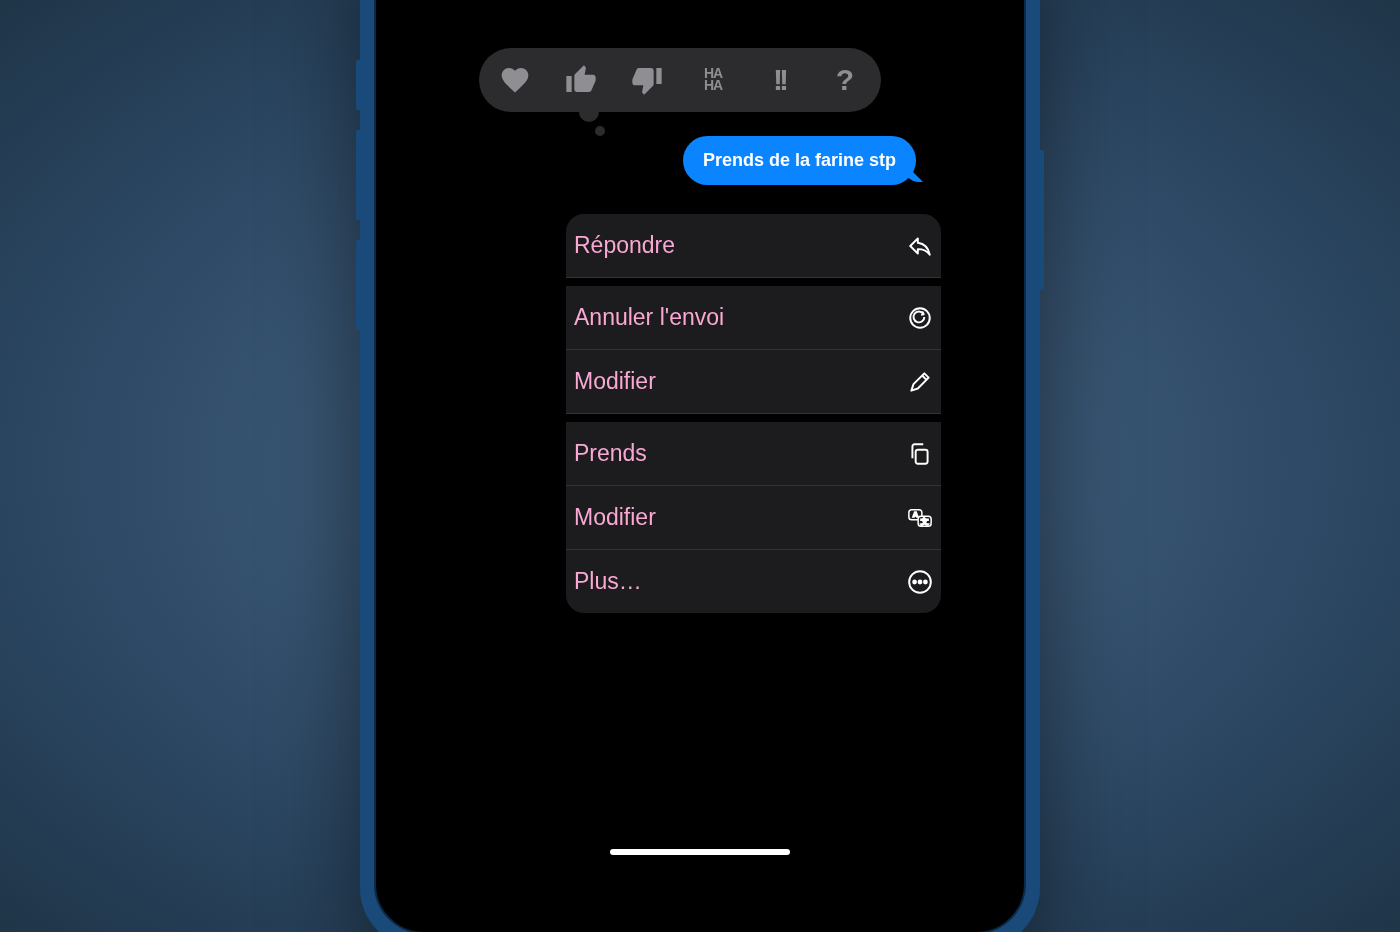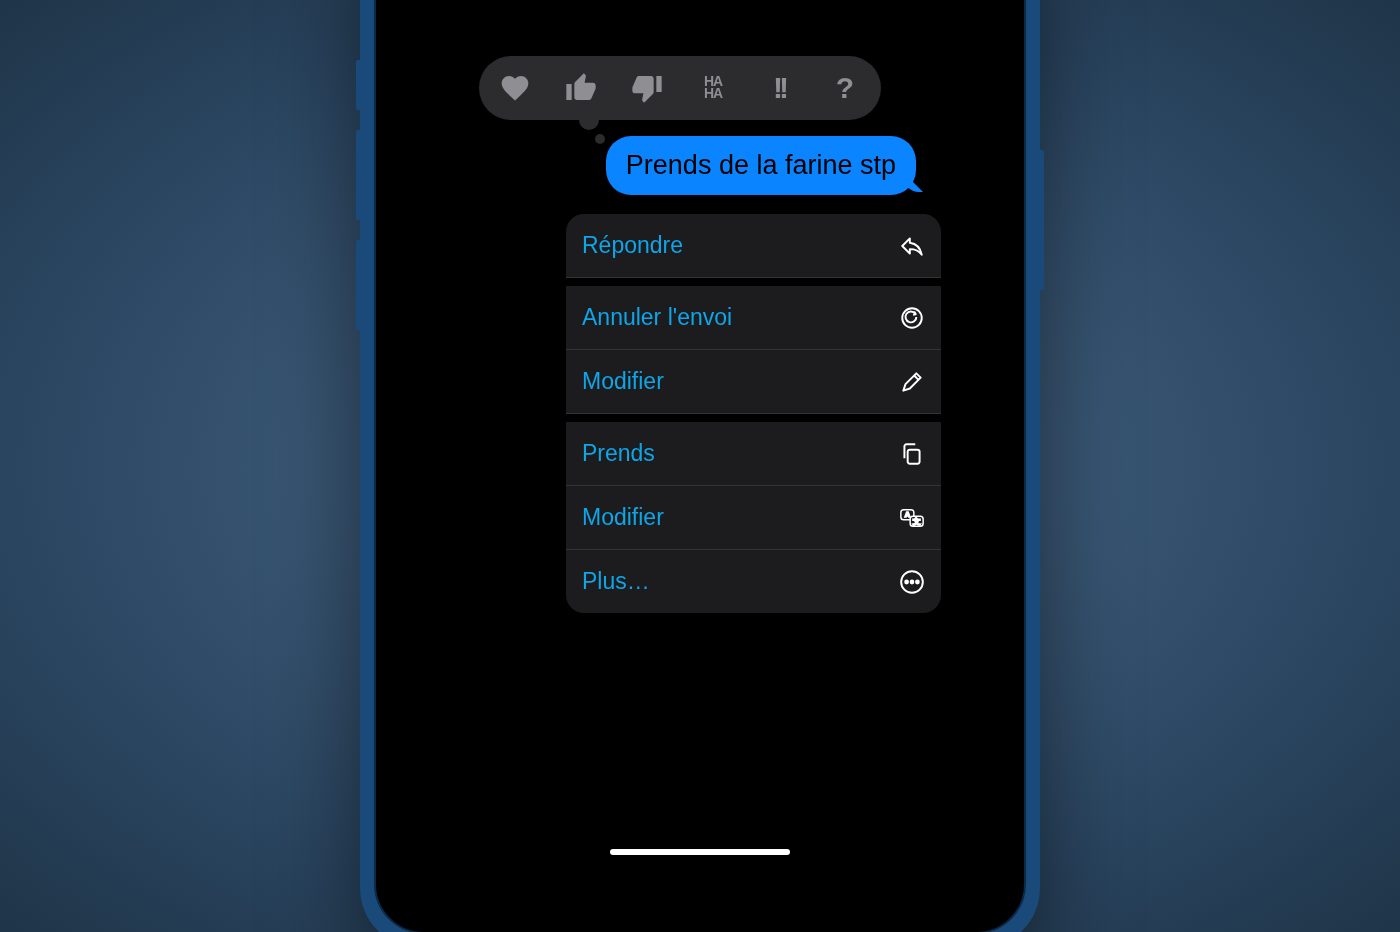--- a/index.html
+++ b/index.html
@@ -82,21 +82,20 @@
     .tapback-bar {
       position: absolute;
       top: 112px;
       left: 103px;
       display: flex;
       background: #2c2c2e;
       border-radius: 40px;
       padding: 14px 18px;
       gap: 30px;
       align-items: center;
-      margin-top: 8px;
     }
     
     .tapback-tail {
       position: absolute;
       bottom: -10px;
       left: 100px;
       width: 20px;
       height: 20px;
       background: #2c2c2e;
       border-radius: 50%;
@@ -122,25 +121,25 @@
       cursor: pointer;
       color: #8e8e93;
       fill: #8e8e93;
     }
     
     .message-bubble {
       position: absolute;
       top: 200px;
       right: 108px;
       background: #0a84ff;
-      color: #000000;
+      color: #ffffff;
       padding: 14px 20px;
       border-radius: 25px;
-      font-size: 27px;
-      font-weight: 400;
+      font-size: 18px;
+      font-weight: 700;
       max-width: 360px;
     }
     
     .message-bubble::after {
       content: '';
       position: absolute;
       bottom: 3px;
       right: -7px;
       width: 20px;
       height: 20px;
@@ -156,22 +155,22 @@
       width: 375px;
       background: #1c1c1e;
       border-radius: 18px;
       overflow: hidden;
     }
     
     .menu-item {
       display: flex;
       justify-content: space-between;
       align-items: center;
-      padding: 18px 16px;
-      color: #0ea5e9;
+      padding: 18px 8px;
+      color: #f9a8d4;
       font-size: 23px;
       font-weight: 400;
       cursor: pointer;
       border-bottom: 0.5px solid rgba(255,255,255,0.1);
     }
     
     .menu-item:last-child {
       border-bottom: none;
     }
     

